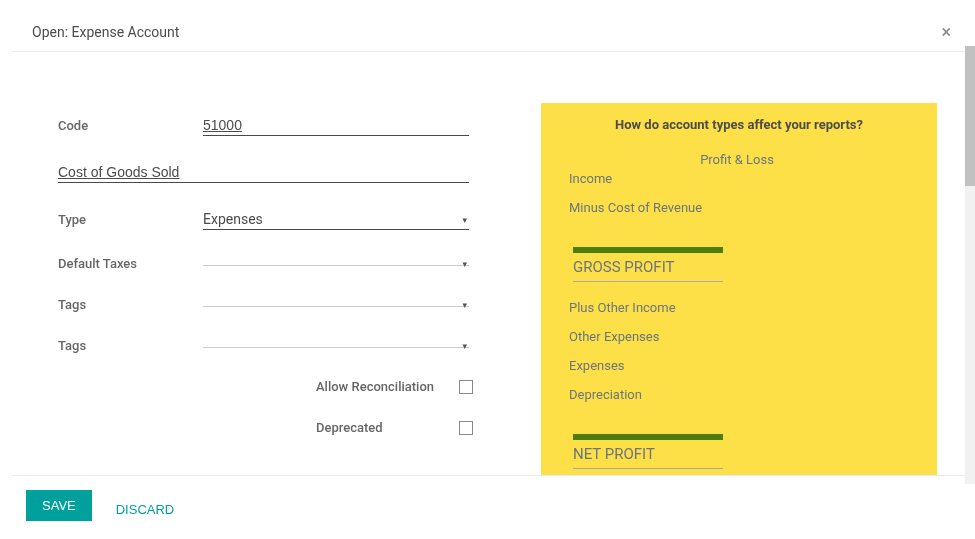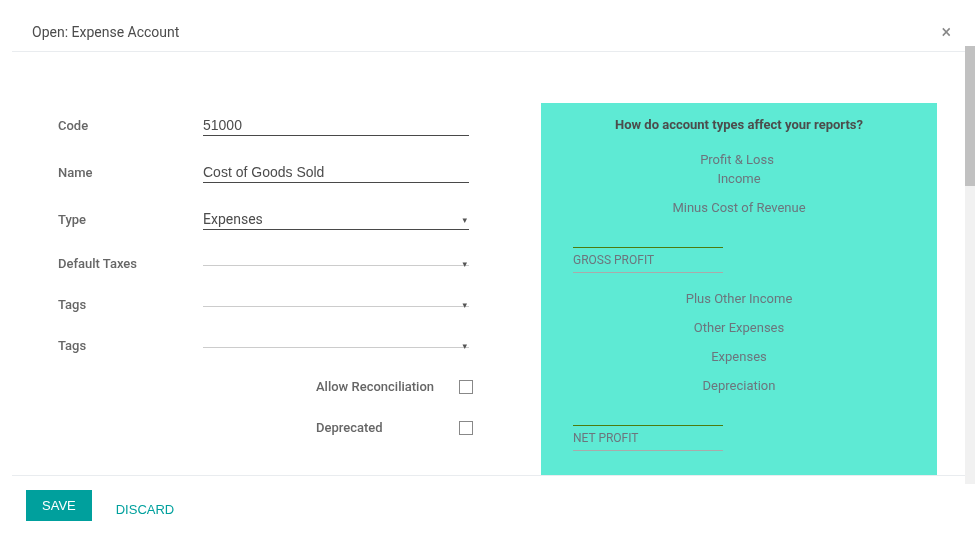--- a/index.html
+++ b/index.html
@@ -77,20 +77,21 @@
     }
     .text-input {
       width: 100%;
       border: none;
       border-bottom: 1px solid #494949;
       font-size: 14px;
       color: #4c4c4c;
       padding: 2px 0;
       outline: none;
       background: transparent;
+      text-decoration: underline;
     }
     .select-input {
       width: 100%;
       border: none;
       border-bottom: 1px solid #494949;
       font-size: 14px;
       color: #4c4c4c;
       padding: 2px 14px 2px 0;
       outline: none;
       background: transparent;
@@ -116,21 +117,21 @@
       width: 14px;
       height: 14px;
       border: 1px solid #888;
       cursor: pointer;
       appearance: none;
       background: #fff;
       margin-left: 2px;
     }
     .info-panel {
       flex: 1;
-      background: #5eead4;
+      background: #fde047;
       padding: 10px 20px 30px 20px;
       min-height: 380px;
     }
     .info-title {
       text-align: center;
       font-size: 13px;
       font-weight: 700;
       color: #4c4c4c;
       margin-bottom: 12px;
     }
@@ -139,28 +140,27 @@
       font-size: 13px;
       color: #6c757d;
       margin-bottom: 0;
       padding-left: 0px;
     }
     .info-line {
       font-size: 13px;
       color: #6c757d;
       margin-bottom: 14px;
       padding: 0 8px;
-      text-align: center;
     }
     .info-total {
-      font-size: 12px;
+      font-size: 15px;
       color: #6c757d;
       margin: 14px 8px;
       padding: 5px 0;
-      border-top: 1px solid #4d7c0f;
+      border-top: 6px solid #4d7c0f;
       border-bottom: 1px solid #aaa;
       display: inline-block;
       min-width: 150px;
     }
     .dialog-footer {
       padding: 14px 14px;
       border-top: 1px solid #e9ecef;
       display: flex;
       align-items: flex-end;
       gap: 20px;
@@ -218,21 +218,20 @@
       <div class="form-section">
 
         <div class="form-row">
           <div class="form-label">Code</div>
           <div class="form-input-wrap">
             <input class="text-input" value="51000" style="">
           </div>
         </div>
 
         <div class="form-row">
-          <div class="form-label">Name</div>
           <div class="form-input-wrap">
             <input class="text-input" value="Cost of Goods Sold" style="">
           </div>
         </div>
 
         <div class="form-row">
           <div class="form-label">Type</div>
           <div class="select-wrap">
             <div class="select-input">Expenses</div>
             <span class="select-caret">▾</span>

